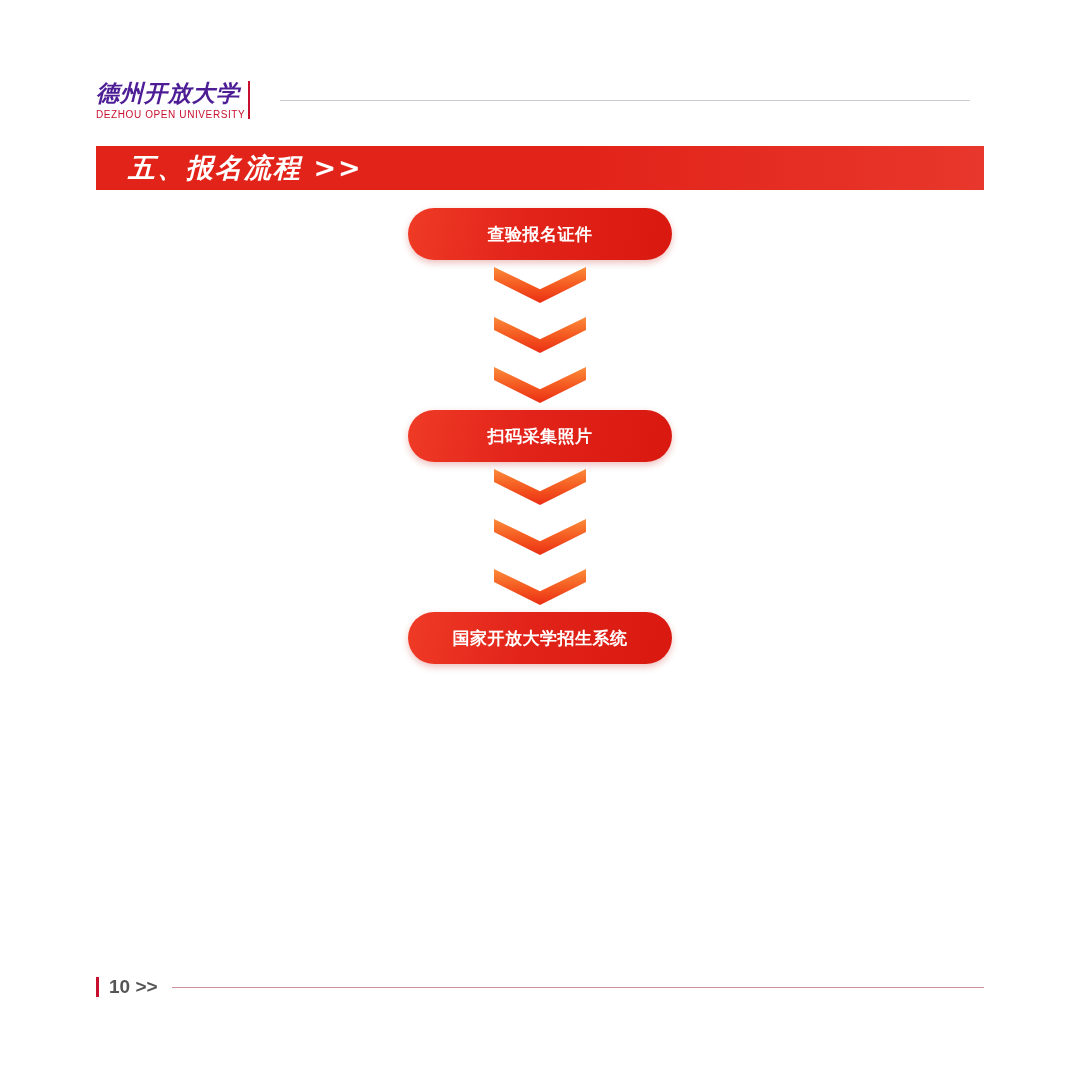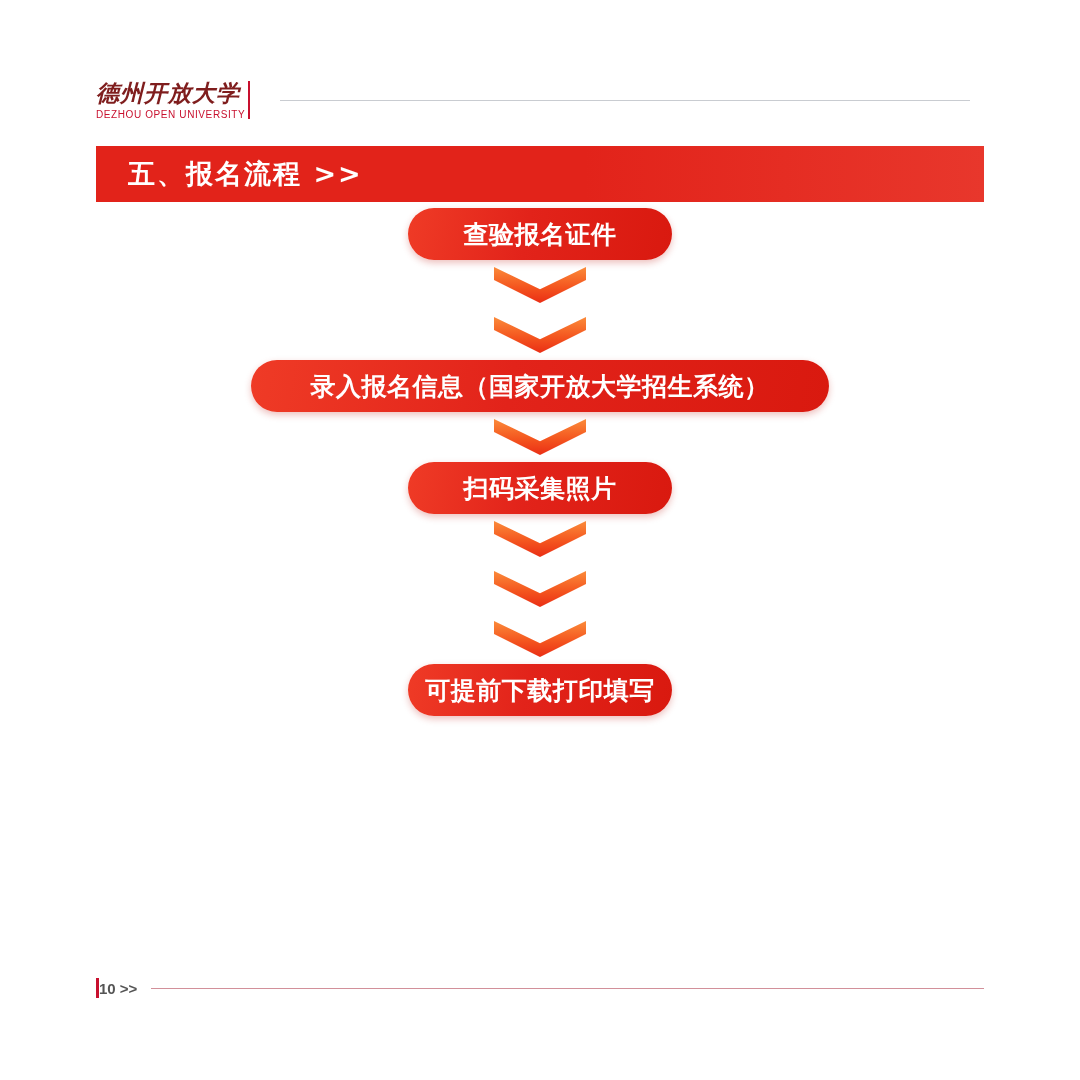--- a/index.html
+++ b/index.html
@@ -36,21 +36,21 @@
     flex-direction: column;
     justify-content: center;
     width: 140px;
     flex: 0 0 auto;
   }
   .logo-cn {
     font-family: "DejaVu Serif", serif;
     font-size: 23px;
     font-weight: bold;
     font-style: italic;
-    color: #7f1d1d;
+    color: #4c1d95;
     letter-spacing: 1px;
     line-height: 1.1;
     white-space: nowrap;
   }
   .logo-en {
     font-size: 10px;
     color: #c8102e;
     letter-spacing: 0.6px;
     margin-top: 4px;
     white-space: nowrap;
@@ -76,24 +76,25 @@
     letter-spacing: 0.5px;
     white-space: nowrap;
   }
 
   
   .banner {
     position: absolute;
     left: 96px;
     top: 146px;
     width: 888px;
-    height: 56px;
+    height: 44px;
     background: linear-gradient(90deg, #e2231a 0%, #e2231a 55%, #e8372c 100%);
     display: flex;
     align-items: center;
+    font-style: italic;
   }
   .banner-text {
     color: #ffffff;
     font-size: 27px;
     font-weight: bold;
     letter-spacing: 2px;
     margin-left: 32px;
     font-family: "DejaVu Sans", sans-serif;
     white-space: nowrap;
   }
@@ -107,21 +108,21 @@
   }
   .flow-row {
     display: flex;
     justify-content: center;
     align-items: center;
   }
   .pill {
     background: linear-gradient(100deg, #ef3b26 0%, #e2231a 45%, #d9190f 100%);
     border-radius: 40px;
     color: #ffffff;
-    font-size: 25px;
+    font-size: 17px;
     font-weight: bold;
     letter-spacing: 0.5px;
     display: flex;
     align-items: center;
     justify-content: center;
     height: 52px;
     box-shadow: 0 3px 7px rgba(190, 30, 20, 0.28);
     white-space: nowrap;
     box-sizing: border-box;
     padding: 12px 34px;
@@ -153,23 +154,24 @@
     display: flex;
     align-items: center;
   }
   .footer-bar {
     width: 3px;
     height: 20px;
     background: #c8102e;
     flex: 0 0 auto;
   }
   .footer-page {
-    font-size: 15px;
+    font-size: 19px;
     color: #555555;
     font-weight: bold;
+    margin-left: 10px;
     flex: 0 0 auto;
     white-space: nowrap;
   }
   .footer-rule {
     flex: 1 1 auto;
     height: 1px;
     background: #d2909a;
     margin-left: 14px;
   }
 </style>
@@ -197,44 +199,41 @@
       <div class="pill narrow">查验报名证件</div>
     </div>
     <div class="arrow-wrap">
       <div class="arrow"></div>
     </div>
 
     <div class="arrow-wrap">
       <div class="arrow"></div>
     </div>
 
-    <div class="flow-row">
-      <div class="pill mid">录入报名信息（国家开放大学招生系统）</div>
-    </div>
     <div class="arrow-wrap">
       <div class="arrow"></div>
     </div>
 
     <div class="flow-row">
       <div class="pill narrow">扫码采集照片</div>
     </div>
     <div class="arrow-wrap">
       <div class="arrow"></div>
     </div>
 
     <div class="arrow-wrap">
       <div class="arrow"></div>
     </div>
 
     <div class="arrow-wrap">
       <div class="arrow"></div>
     </div>
 
     <div class="flow-row">
-      <div class="pill narrow">可提前下载打印填写</div>
+      <div class="pill narrow">国家开放大学招生系统</div>
     </div>
 
   </div>
 
   <div class="footer">
     <div class="footer-bar"></div>
     <div class="footer-page">10 &gt;&gt;</div>
     <div class="footer-rule"></div>
   </div>
 

